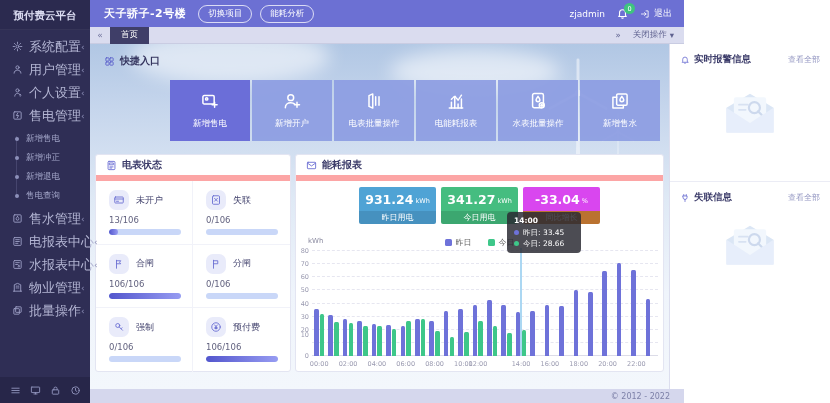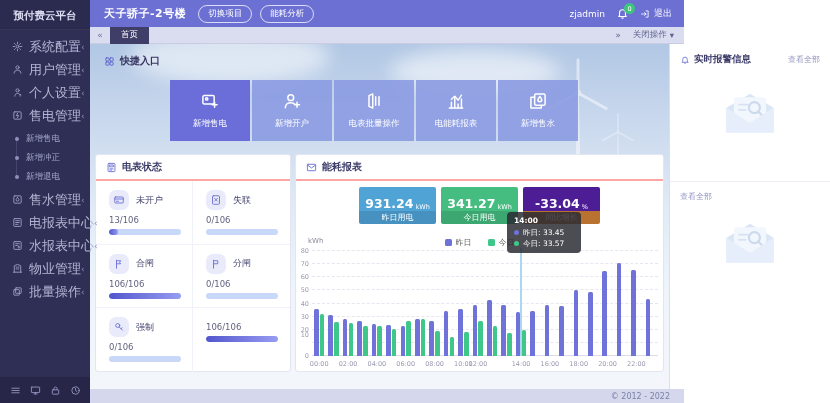--- a/index.html
+++ b/index.html
@@ -51,38 +51,38 @@
   .qt-icon{width:11px;height:11px;color:#5d61cc;}
   .quick-row{position:absolute;left:80px;top:36px;display:flex;gap:2px;z-index:1;}
   .qbtn{width:80px;height:61px;background:rgba(140,156,226,.92);display:flex;flex-direction:column;align-items:center;justify-content:center;gap:7px;cursor:pointer;color:#fff;}
   .qbtn.primary{background:#6b6ed8;}
   .qbtn .qi{width:20px;height:20px;}
   .qbtn .ql{font-size:8.5px;white-space:nowrap;}
 
   .panel{position:absolute;top:110px;background:#fff;border:1px solid #e3e5f2;border-radius:3px;z-index:1;}
   .status-panel{left:5px;width:196px;height:218px;}
   .energy-panel{left:205px;width:369px;height:218px;}
-  .panel-head{height:26px;display:flex;align-items:center;gap:5px;padding:0 10px;border-bottom:2px solid #fca5a5;color:#3c3c6a;font-size:10px;font-weight:bold;}
+  .panel-head{height:26px;display:flex;align-items:center;gap:5px;padding:0 10px;border-bottom:6px solid #fca5a5;color:#3c3c6a;font-size:10px;font-weight:bold;}
   .ph-icon{width:11px;height:11px;color:#6c70d3;flex:none;}
 
   .status-grid{display:grid;grid-template-columns:1fr 1fr;}
   .scell{height:63.5px;padding:9px 0 0 13px;position:relative;}
   .scell:nth-child(odd){border-right:1px solid #f1f2f9;}
   .scell:nth-child(-n+4){border-bottom:1px solid #f1f2f9;}
   .srow1{display:flex;align-items:center;gap:7px;}
   .chip{width:20px;height:20px;border-radius:7px;background:#e9ebfa;color:#6b6fd3;display:flex;align-items:center;justify-content:center;flex:none;}
   .chip .svgi{width:12px;height:12px;}
   .slabel{font-size:9px;color:#45456f;}
   .scount{font-size:8.5px;color:#62627f;margin-top:5px;}
   .sbar{margin-top:4px;width:72px;height:6px;border-radius:3px;background:#c9d7f8;overflow:hidden;}
   .sfill{height:100%;border-radius:3px;background:linear-gradient(90deg,#5356cd,#979cf2);}
 
   .stats-row{position:absolute;left:0;right:0;top:32px;display:flex;justify-content:center;gap:5px;}
   .scard{width:77px;border-radius:2px;overflow:hidden;text-align:center;color:#fff;}
-  .sval{height:24px;display:flex;align-items:flex-end;justify-content:center;gap:2px;font-size:12.5px;font-weight:bold;}
+  .sval{height:24px;display:flex;align-items:center;justify-content:center;gap:2px;font-size:12.5px;font-weight:bold;}
   .sunit{font-size:6.5px;font-weight:normal;margin-top:4px;}
   .sband{height:13px;line-height:13px;font-size:8px;}
 
   .chart-meta{position:absolute;left:12px;right:12px;top:82px;height:10px;}
   .kwh{position:absolute;left:0;top:0;font-size:7px;color:#8a8aa0;}
   .legend{position:absolute;left:0;right:0;top:0;display:flex;justify-content:center;gap:16px;}
   .lg-item{display:flex;align-items:center;gap:4px;font-size:8px;color:#666;}
   .lg-sq{width:7px;height:7px;border-radius:1.5px;}
   #plot{position:absolute;left:16px;top:96px;width:346px;height:105px;}
   .gridline{position:absolute;left:0;right:0;height:0;border-top:1px dashed #e6e6f0;}
@@ -170,20 +170,24 @@
             <span class="dot"></span>
             <span>新增售电</span>
           </div>
           <div class="sub-item">
             <span class="dot"></span>
             <span>新增冲正</span>
           </div>
           <div class="sub-item">
             <span class="dot"></span>
             <span>新增退电</span>
+          </div>
+          <div class="sub-item">
+            <span class="dot"></span>
+            <span>售电查询</span>
           </div>
         </div>
         <div class="menu-item">
           <span class="mi-icon">
             <svg class="svgi" viewBox="0 0 24 24" fill="none" stroke="currentColor" stroke-width="2" stroke-linecap="round" stroke-linejoin="round">
               <rect x="4" y="4" width="16" height="16" rx="2"></rect>
               <path d="M12 7.5c1.8 2.2 3 3.7 3 5.2a3 3 0 0 1-6 0c0-1.5 1.2-3 3-5.2z"></path>
             </svg>
           </span>
           <span class="mi-label">售水管理</span>
@@ -363,20 +367,31 @@
               <path d="M4 20.5h16"></path>
               <path d="M6.5 20.5v-7M10.5 20.5V7.5M14.5 20.5v-5M18.5 20.5V9.5"></path>
               <path d="M6.5 10l4-4 4 5 4-6" stroke-dasharray="1.5 1.5"></path>
             </svg>
           </span>
           <span class="ql">电能耗报表</span>
         </div>
         <div class="qbtn">
           <span class="qi">
             <svg class="svgi" viewBox="0 0 24 24" fill="none" stroke="currentColor" stroke-width="1.8" stroke-linecap="round" stroke-linejoin="round">
+              <rect x="5.5" y="3" width="13" height="17" rx="2"></rect>
+              <path d="M12 6.5c1.4 1.7 2.3 2.9 2.3 4.1a2.3 2.3 0 0 1-4.6 0c0-1.2.9-2.4 2.3-4.1z"></path>
+              <circle cx="16.5" cy="17" r="3"></circle>
+              <path d="M16.5 15.8v2.4M15.3 17h2.4"></path>
+            </svg>
+          </span>
+          <span class="ql">水表批量操作</span>
+        </div>
+        <div class="qbtn">
+          <span class="qi">
+            <svg class="svgi" viewBox="0 0 24 24" fill="none" stroke="currentColor" stroke-width="1.8" stroke-linecap="round" stroke-linejoin="round">
               <rect x="8" y="3.5" width="12.5" height="13.5" rx="1.5"></rect>
               <path d="M14.2 6.5c1.4 1.7 2.3 2.8 2.3 4a2.3 2.3 0 0 1-4.6 0c0-1.2.9-2.3 2.3-4z"></path>
               <path d="M8 7.5H3.5v13H16v-3"></path>
             </svg>
           </span>
           <span class="ql">新增售水</span>
         </div>
       </div>
 
     <section class="panel status-panel">
@@ -460,20 +475,29 @@
                 </svg>
               </span>
               <span class="slabel">强制</span>
             </div>
             <div class="scount">0/106</div>
             <div class="sbar">
               <div class="sfill" style="width: 0%;"></div>
             </div>
           </div>
           <div class="scell">
+            <div class="srow1">
+              <span class="chip">
+                <svg class="svgi" viewBox="0 0 24 24" fill="none" stroke="currentColor" stroke-width="1.8" stroke-linecap="round" stroke-linejoin="round">
+                  <circle cx="12" cy="12" r="8.5"></circle>
+                  <path d="M9.5 8l2.5 3.5L14.5 8M12 11.5V16M9.8 13h4.4M9.8 15h4.4"></path>
+                </svg>
+              </span>
+              <span class="slabel">预付费</span>
+            </div>
             <div class="scount">106/106</div>
             <div class="sbar">
               <div class="sfill" style="width: 100%;"></div>
             </div>
           </div>
         </div>
     </section>
 
     <section class="panel energy-panel">
       <div class="panel-head">
@@ -494,21 +518,21 @@
             <div class="sband" style="background: rgb(70, 145, 191);">昨日用电</div>
           </div>
           <div class="scard">
             <div class="sval" style="background: rgb(69, 189, 128);">
               <span>341.27</span>
               <span class="sunit">kWh</span>
             </div>
             <div class="sband" style="background: rgb(60, 167, 112);">今日用电</div>
           </div>
           <div class="scard">
-            <div class="sval" style="background: #4c1d95;">
+            <div class="sval" style="background: #d946ef;">
               <span>-33.04</span>
               <span class="sunit">%</span>
             </div>
             <div class="sband" style="background: rgb(186, 114, 48);">同比增长</div>
           </div>
         </div>
       <div class="chart-meta">
         <span class="kwh">kWh</span>
         <div class="legend" id="legend">
             <span class="lg-item">
@@ -597,21 +621,21 @@
         </div>
       <div class="tooltip">
         <div class="tt-title">14:00</div>
         <div id="tt-rows">
             <div class="tt-row">
               <span class="tt-dot" style="background: rgb(110, 114, 217);"></span>
               <span>昨日: 33.45</span>
             </div>
             <div class="tt-row">
               <span class="tt-dot" style="background: rgb(62, 199, 137);"></span>
-              <span>今日: 33.57</span>
+              <span>今日: 28.66</span>
             </div>
           </div>
       </div>
     </section>
   </main>
 
   <aside class="right-panel">
     <div class="rp-sec alarm-sec">
       <div class="rp-head">
         <span class="rp-title">
@@ -630,20 +654,30 @@
         <rect x="20" y="10" width="44" height="36" rx="3" fill="#f2f7fd"></rect>
         <circle cx="48" cy="24" r="7.5" fill="none" stroke="#cdd9ed" stroke-width="3"></circle>
         <path d="M53 29l5 5" stroke="#cdd9ed" stroke-width="3" stroke-linecap="round"></path>
         <path d="M27 20h12M27 27h9" stroke="#d8e2f2" stroke-width="2.5" stroke-linecap="round"></path>
         <path d="M10 24 L42 45 L74 24 V58 H10 Z" fill="#e7eefb"></path>
       </svg>
     </div>
 
     <div class="rp-sec">
       <div class="rp-head">
+        <span class="rp-title">
+          <span class="rp-ic" id="offline-icon">
+              <svg class="svgi" viewBox="0 0 24 24" fill="none" stroke="currentColor" stroke-width="2" stroke-linecap="round" stroke-linejoin="round">
+                <path d="M9 3.5V7M15 3.5V7"></path>
+                <path d="M7 7h10v3.5a5 5 0 0 1-10 0z"></path>
+                <path d="M12 15.5v5"></path>
+              </svg>
+            </span>
+          <span>失联信息</span>
+        </span>
         <span class="viewall">查看全部</span>
       </div>
       <svg class="envelope env2" viewBox="0 0 84 64">
         <path d="M10 24 L42 5 L74 24 V58 H10 Z" fill="#dbe6f5"></path>
         <rect x="20" y="10" width="44" height="36" rx="3" fill="#f2f7fd"></rect>
         <circle cx="48" cy="24" r="7.5" fill="none" stroke="#cdd9ed" stroke-width="3"></circle>
         <path d="M53 29l5 5" stroke="#cdd9ed" stroke-width="3" stroke-linecap="round"></path>
         <path d="M27 20h12M27 27h9" stroke="#d8e2f2" stroke-width="2.5" stroke-linecap="round"></path>
         <path d="M10 24 L42 45 L74 24 V58 H10 Z" fill="#e7eefb"></path>
       </svg>

